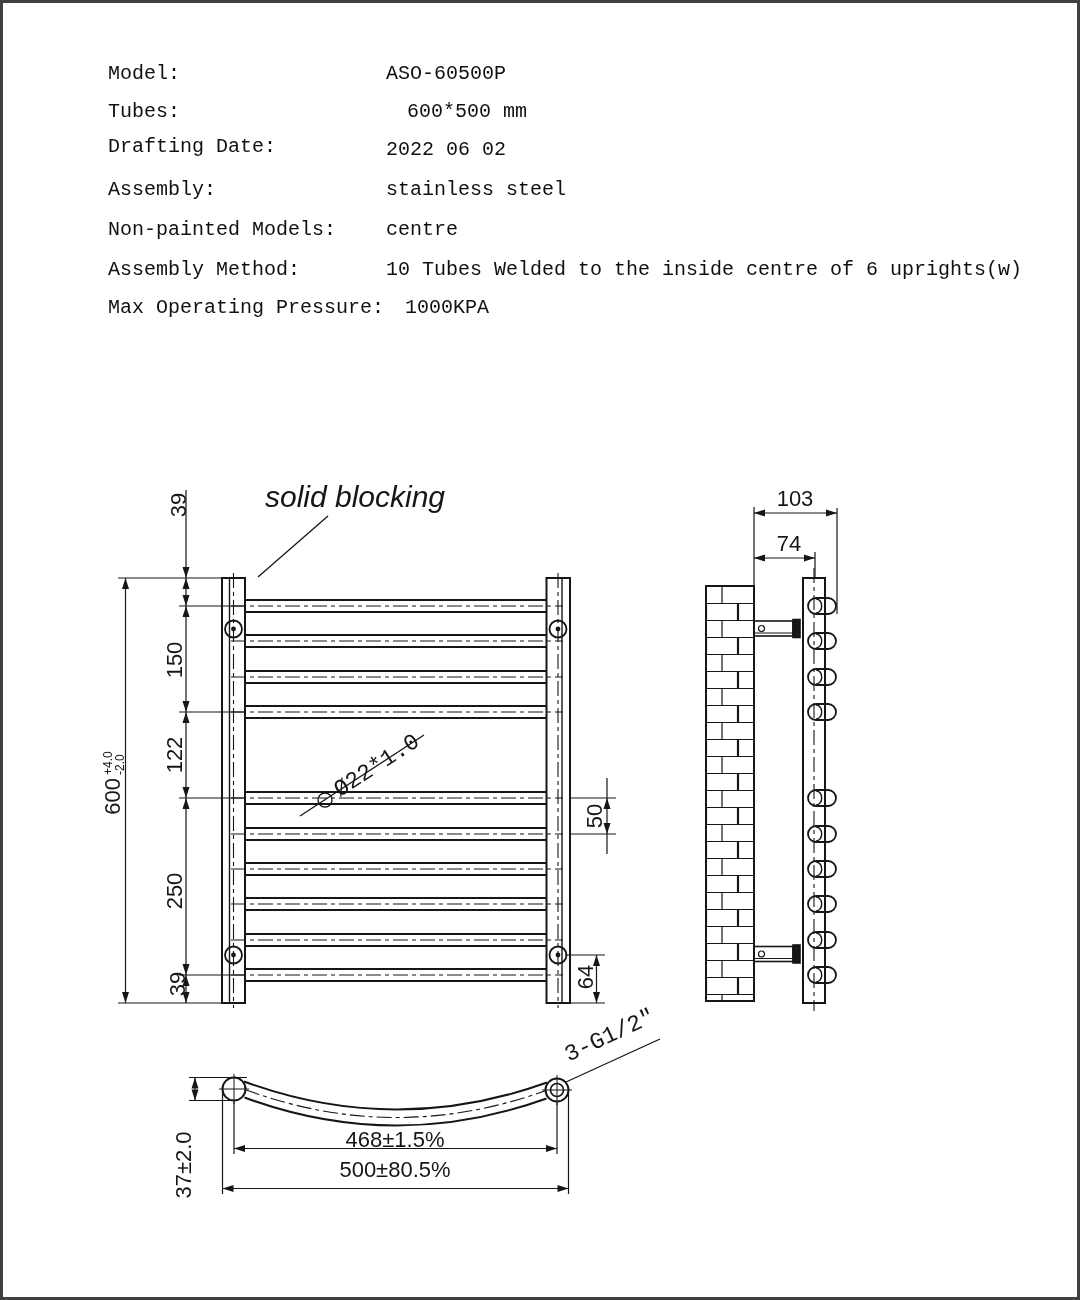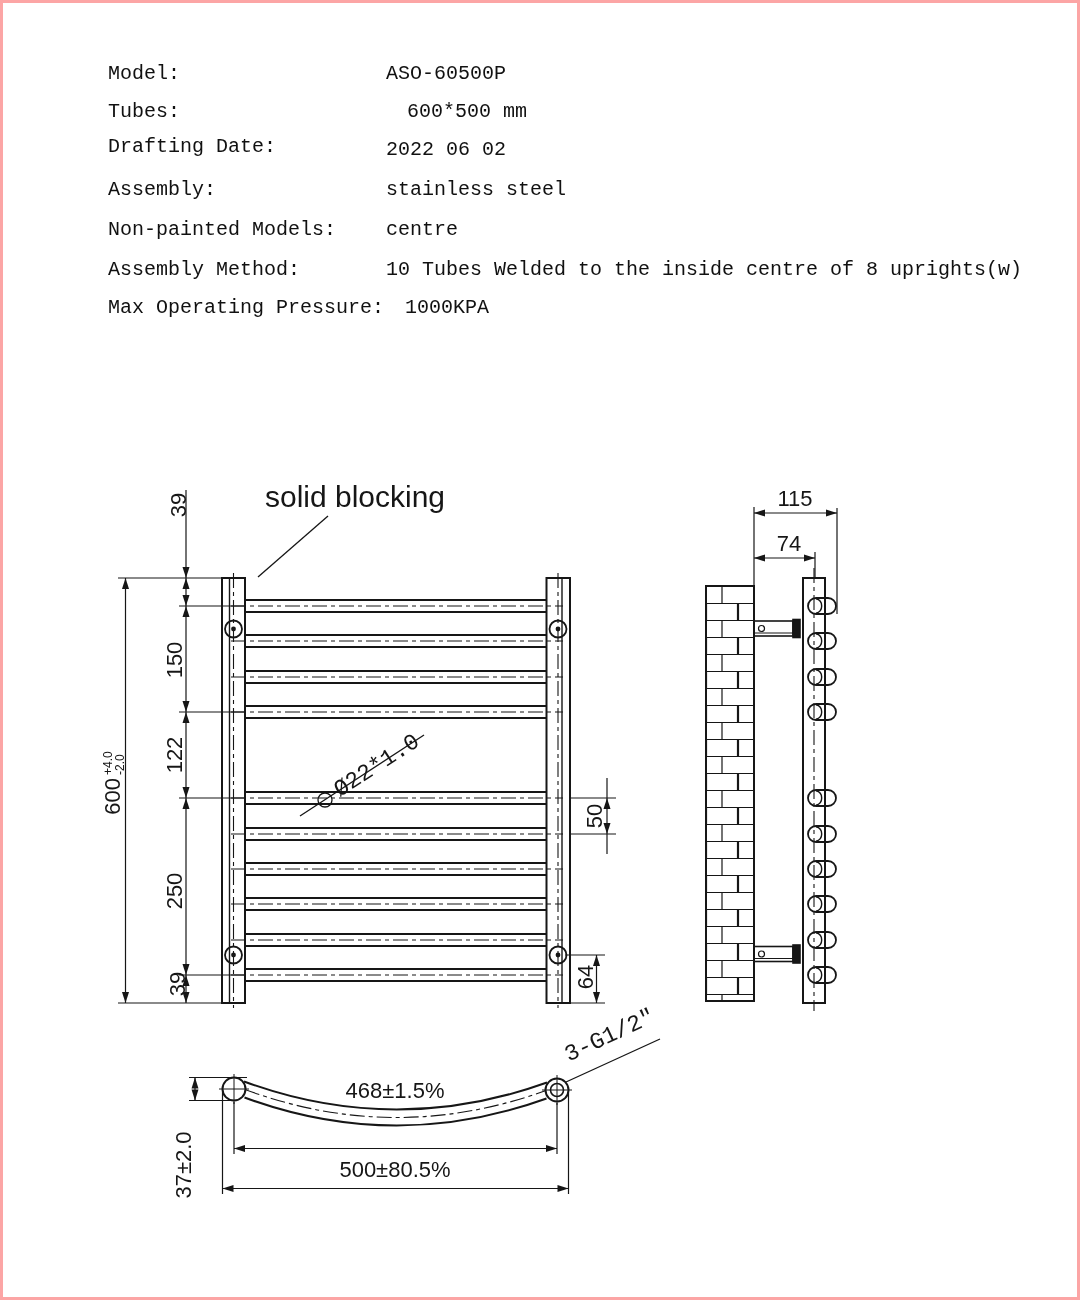--- a/index.html
+++ b/index.html
@@ -1,26 +1,26 @@
 <!DOCTYPE html>
 <html><head>
 <meta charset="utf-8">
 <style>
   html,body{margin:0;padding:0;background:#888;}
   .canvas{
     position:relative;width:1080px;height:1300px;background:#ffffff;
-    border:3px solid #fca5a5;box-sizing:border-box;overflow:hidden;
+    border:3px solid #404040;box-sizing:border-box;overflow:hidden;
     font-family:"Liberation Sans",sans-serif;color:#141414;
   }
   svg.draw{position:absolute;left:0;top:0;}
   .t{position:absolute;white-space:nowrap;transform:translate(-50%,-50%);
      font-family:"Liberation Sans",sans-serif;font-size:22px;color:#161616;}
   .rot{transform:translate(-50%,-50%) rotate(-90deg);}
   .cad{font-family:"Liberation Mono",monospace;}
-  .big{font-size:30px;}
+  .big{font-size:30px;font-style:italic;}
   .spec{position:absolute;font-family:"Liberation Mono",monospace;font-size:20px;
         white-space:nowrap;color:#111;}
   .tolwrap{display:inline-flex;flex-direction:column;vertical-align:middle;
            font-size:12px;line-height:1.05;margin-left:3px;}
   .rot33{transform:translate(-50%,-50%) rotate(-33deg);}
   .rot25{transform:translate(-50%,-50%) rotate(-25deg);}
 </style>
 </head>
 <body>
 
@@ -236,21 +236,21 @@
     <div class="spec" style="left:105px;top:132px">Drafting Date:</div>
     <div class="spec" style="left:383px;top:135px">2022 06 02</div>
 
     <div class="spec" style="left:105px;top:175px">Assembly:</div>
     <div class="spec" style="left:383px;top:175px">stainless steel</div>
 
     <div class="spec" style="left:105px;top:215px">Non-painted Models:</div>
     <div class="spec" style="left:383px;top:215px">centre</div>
 
     <div class="spec" style="left:105px;top:255px">Assembly Method:</div>
-    <div class="spec" style="left:383px;top:255px">10 Tubes Welded to the inside centre of 8 uprights(w)</div>
+    <div class="spec" style="left:383px;top:255px">10 Tubes Welded to the inside centre of 6 uprights(w)</div>
 
     <div class="spec" style="left:105px;top:293px">Max Operating Pressure:</div>
     <div class="spec" style="left:402px;top:293px">1000KPA</div>
   </div>
 
   <div class="t big" style="left:352px;top:494px">solid blocking</div>
 
   <div class="t rot" style="left:176px;top:502px">39</div>
   <div class="t rot" style="left:172px;top:657px">150</div>
   <div class="t rot" style="left:172px;top:752px">122</div>
@@ -262,22 +262,22 @@
         <span>+4.0</span>
         <span>-2.0</span>
       </span>
   </div>
 
   <div class="t rot" style="left:592px;top:813px">50</div>
   <div class="t rot" style="left:583px;top:974px">64</div>
 
   <div class="t rot33 cad" style="left:374px;top:763px;font-size:23px">Ø22*1.0</div>
 
-  <div class="t" style="left:792px;top:496px">115</div>
+  <div class="t" style="left:792px;top:496px">103</div>
   <div class="t" style="left:786px;top:541px">74</div>
 
-  <div class="t" style="left:392px;top:1088px">468±1.5%</div>
+  <div class="t" style="left:392px;top:1137px">468±1.5%</div>
   <div class="t" style="left:392px;top:1167px">500±80.5%</div>
   <div class="t rot" style="left:181px;top:1162px">37±2.0</div>
 
   <div class="t rot25 cad" style="left:607px;top:1033px;font-size:23px">3-G1/2"</div>
 
 </div>
 
 </body></html>

